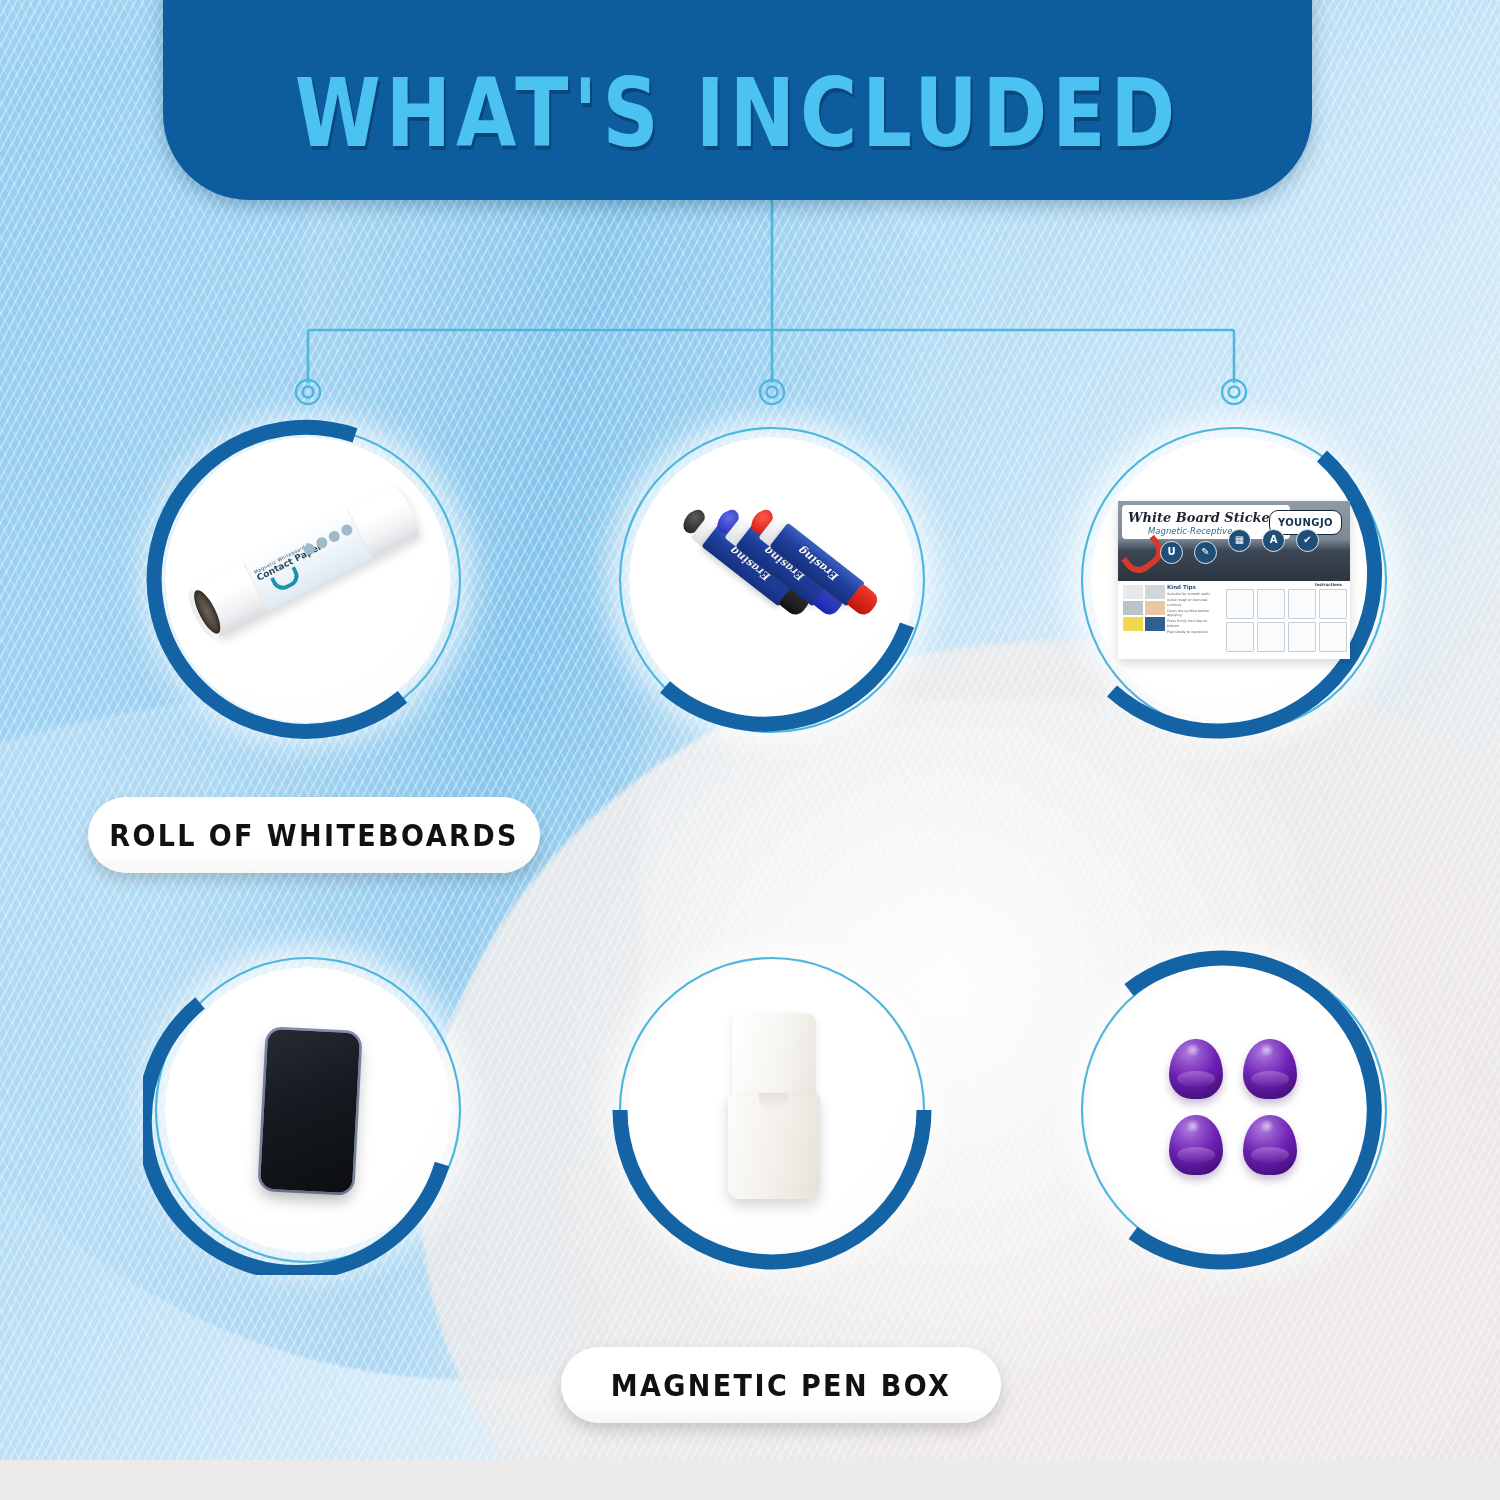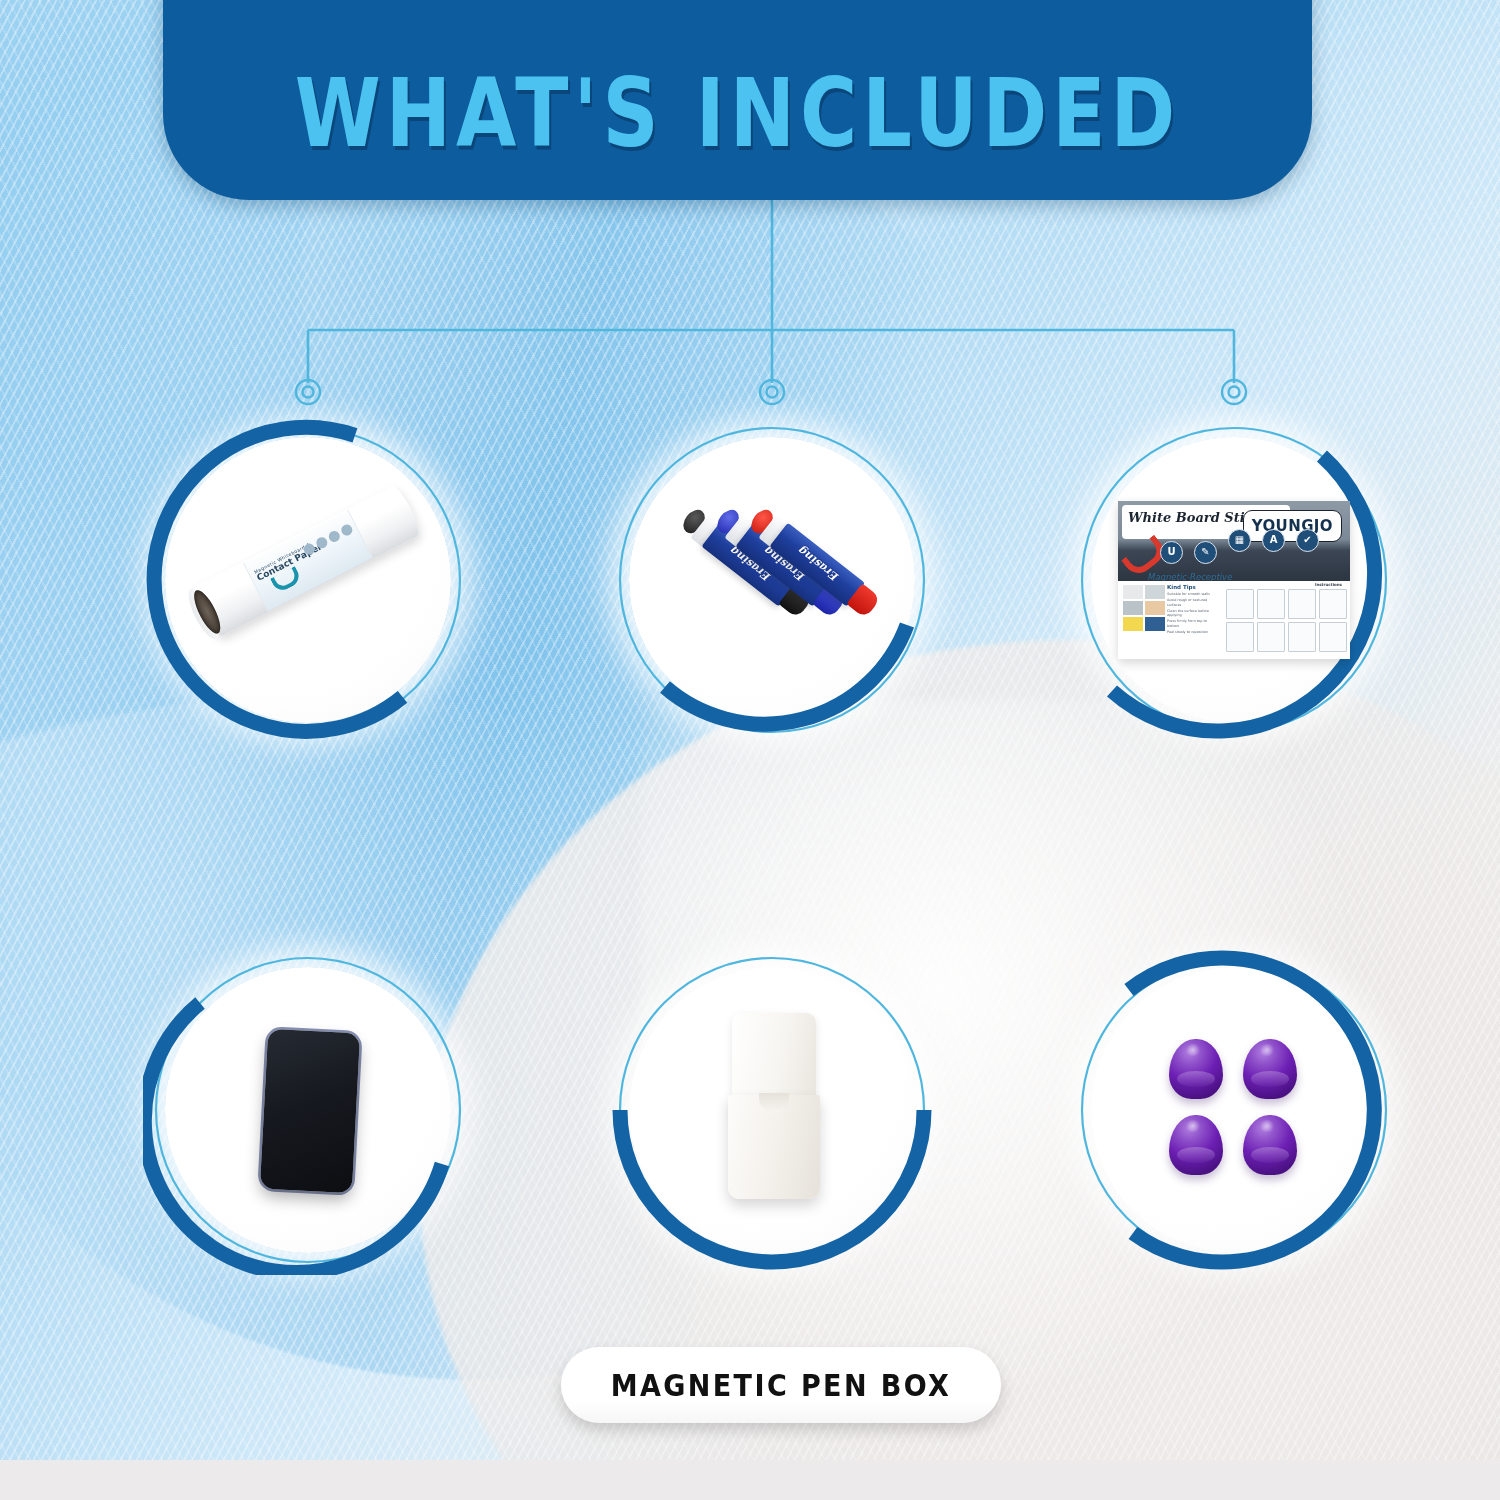--- a/index.html
+++ b/index.html
@@ -192,26 +192,25 @@
   }
   .man-title{
     position:absolute;left:10px;top:9px;color:#1c2430;
     font-family:"DejaVu Serif", serif;font-style:italic;font-weight:bold;
     font-size:13px;white-space:nowrap;
   }
   .man-sub{
     position:absolute;left:30px;top:25px;color:#2f6b92;
     font-family:"DejaVu Sans", sans-serif;font-size:8.5px;font-style:italic;
     white-space:nowrap;
-    margin-top:46px;
   }
   .man-brand{
     position:absolute;right:8px;top:9px;padding:6px 8px;
     border:1.4px solid #1b2430;border-radius:9px;background:#fff;
-    color:#14314f;font-size:15px;font-weight:bold;letter-spacing:.4px;
+    color:#14314f;font-size:10px;font-weight:bold;letter-spacing:.4px;
     font-family:"DejaVu Sans", sans-serif;
   }
   .man-white{
     position:absolute;left:4px;top:4px;width:168px;height:34px;
     background:#fff;border-radius:4px;z-index:-0;
   }
   .man-magnet{
     position:absolute;left:6px;top:44px;width:30px;height:18px;
     border:6px solid #d8392c;border-top:none;border-radius:0 0 16px 16px;
     transform:rotate(-38deg);
@@ -454,20 +453,23 @@
             <div></div>
               <div></div>
               <div></div>
               <div></div>
           </div>
         </div>
       </div>
     </div>
   </div>
 
+  <div class="pill" style="left:88px;top:797px;width:452px;">
+    <span>ROLL OF WHITEBOARDS</span>
+  </div>
 
   <div class="circle-wrap" style="left:143px;top:945px;">
     <div class="disc"></div>
     <svg class="ring-svg" viewBox="0 0 330 330">
       <circle cx="165" cy="165" r="152" fill="none" stroke="#4fb6de" stroke-width="2.2"></circle>
       <path d="M 57 58 A 152 152 0 1 0 299 219" fill="none" stroke="#1464a5" stroke-width="15"></path>
     </svg>
     <div class="art">
       <div class="eraser"></div>
     </div>

